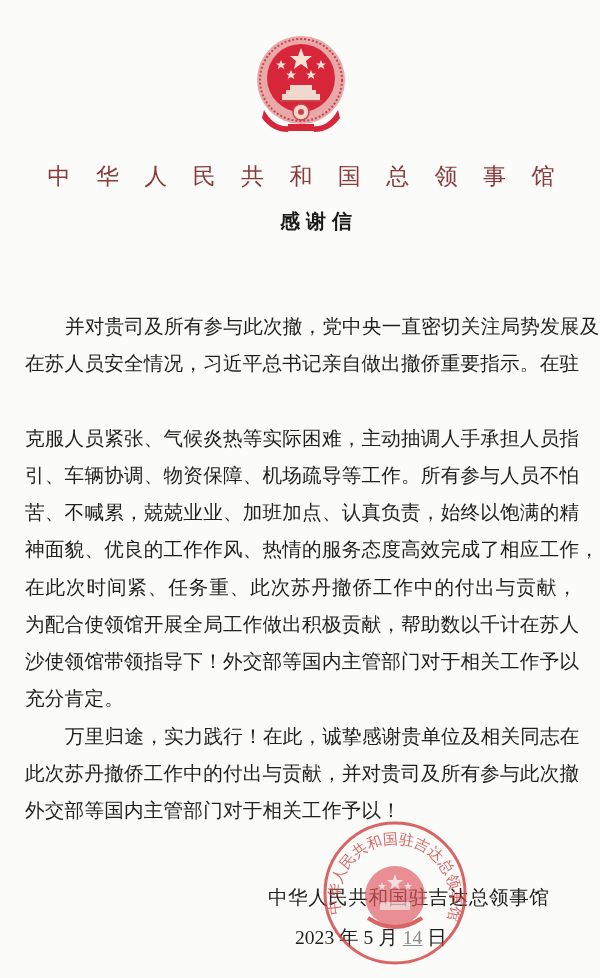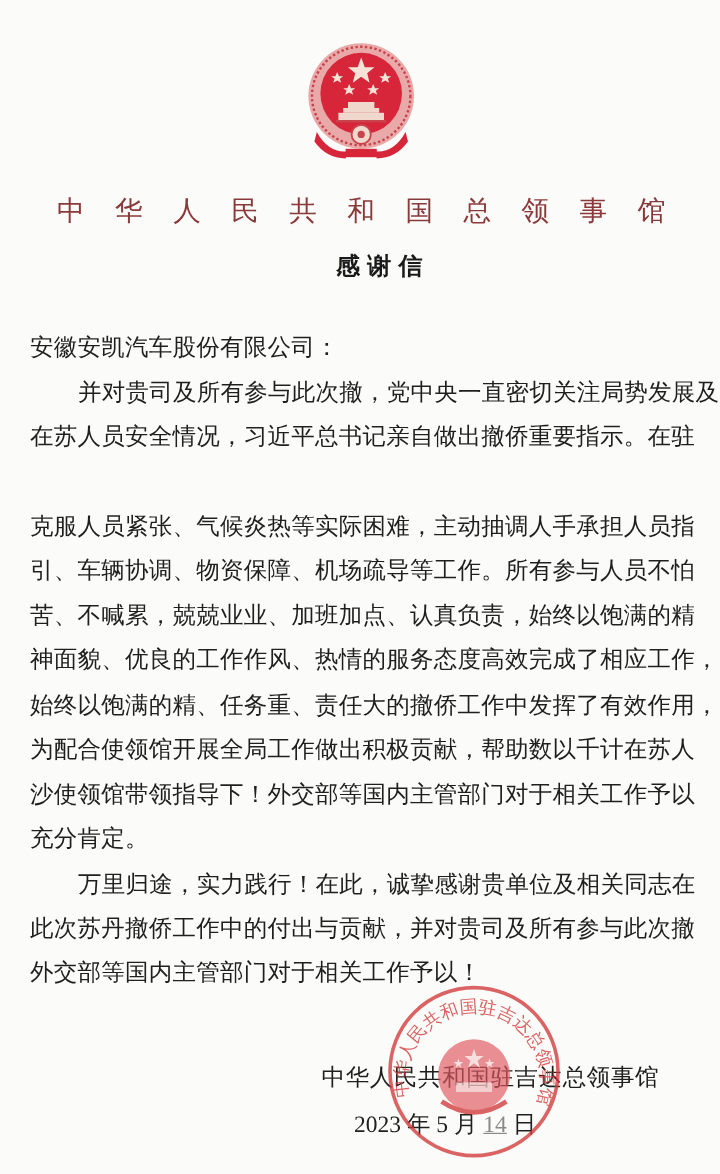--- a/index.html
+++ b/index.html
@@ -82,29 +82,28 @@
     <span>和</span>
     <span>国</span>
     <span>总</span>
     <span>领</span>
     <span>事</span>
     <span>馆</span>
   </div>
 
   <div class="title">感谢信</div>
 
-  <div class="line last" style="top:278px">安徽安凯汽车股份有限公司：</div>
 
   <div class="line indent" style="top:315px">并对贵司及所有参与此次撤，党中央一直密切关注局势发展及</div>
   <div class="line" style="top:352px">在苏人员安全情况，习近平总书记亲自做出撤侨重要指示。在驻</div>
   <div class="line" style="top:427px">克服人员紧张、气候炎热等实际困难，主动抽调人手承担人员指</div>
   <div class="line" style="top:464px">引、车辆协调、物资保障、机场疏导等工作。所有参与人员不怕</div>
   <div class="line" style="top:501px">苦、不喊累，兢兢业业、加班加点、认真负责，始终以饱满的精</div>
   <div class="line" style="top:538px">神面貌、优良的工作作风、热情的服务态度高效完成了相应工作，</div>
-  <div class="line" style="top:576px">始终以饱满的精、任务重、责任大的撤侨工作中发挥了有效作用，</div>
+  <div class="line" style="top:576px">在此次时间紧、任务重、此次苏丹撤侨工作中的付出与贡献，</div>
   <div class="line" style="top:613px">为配合使领馆开展全局工作做出积极贡献，帮助数以千计在苏人</div>
   <div class="line" style="top:650px">沙使领馆带领指导下！外交部等国内主管部门对于相关工作予以</div>
   <div class="line last" style="top:687px">充分肯定。</div>
   <div class="line indent" style="top:725px">万里归途，实力践行！在此，诚挚感谢贵单位及相关同志在</div>
   <div class="line" style="top:762px">此次苏丹撤侨工作中的付出与贡献，并对贵司及所有参与此次撤</div>
   <div class="line last" style="top:799px">外交部等国内主管部门对于相关工作予以！</div>
 
   <div class="signature">中华人民共和国驻吉达总领事馆</div>
 
   <div class="date">

